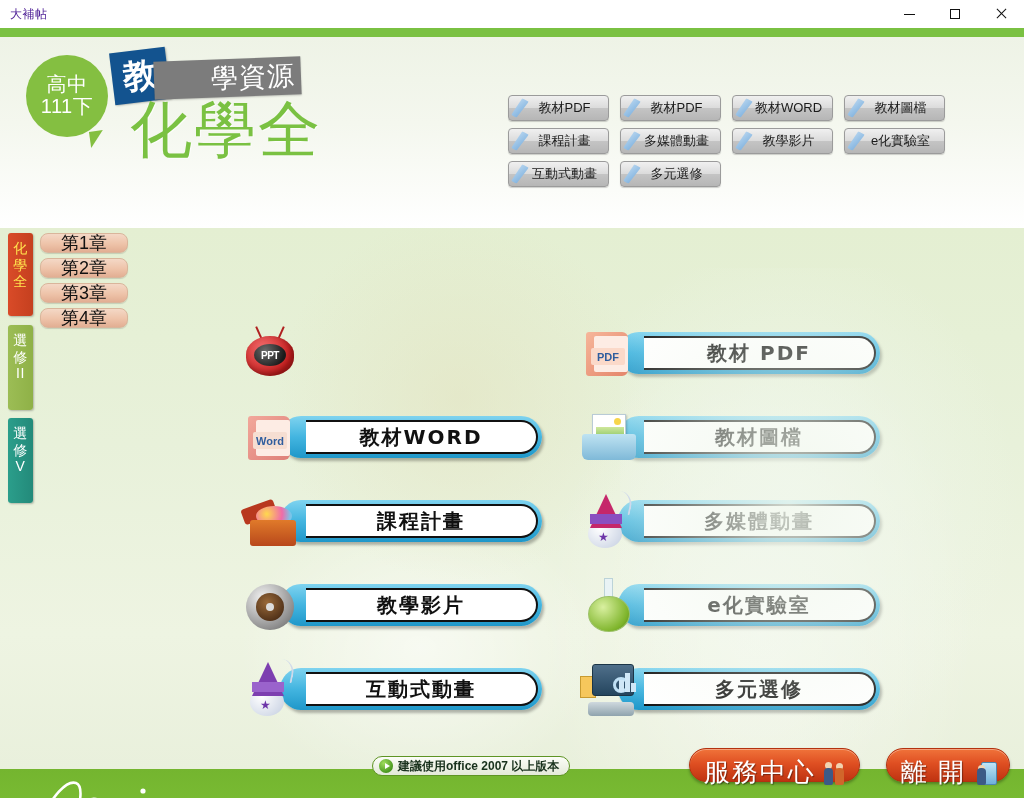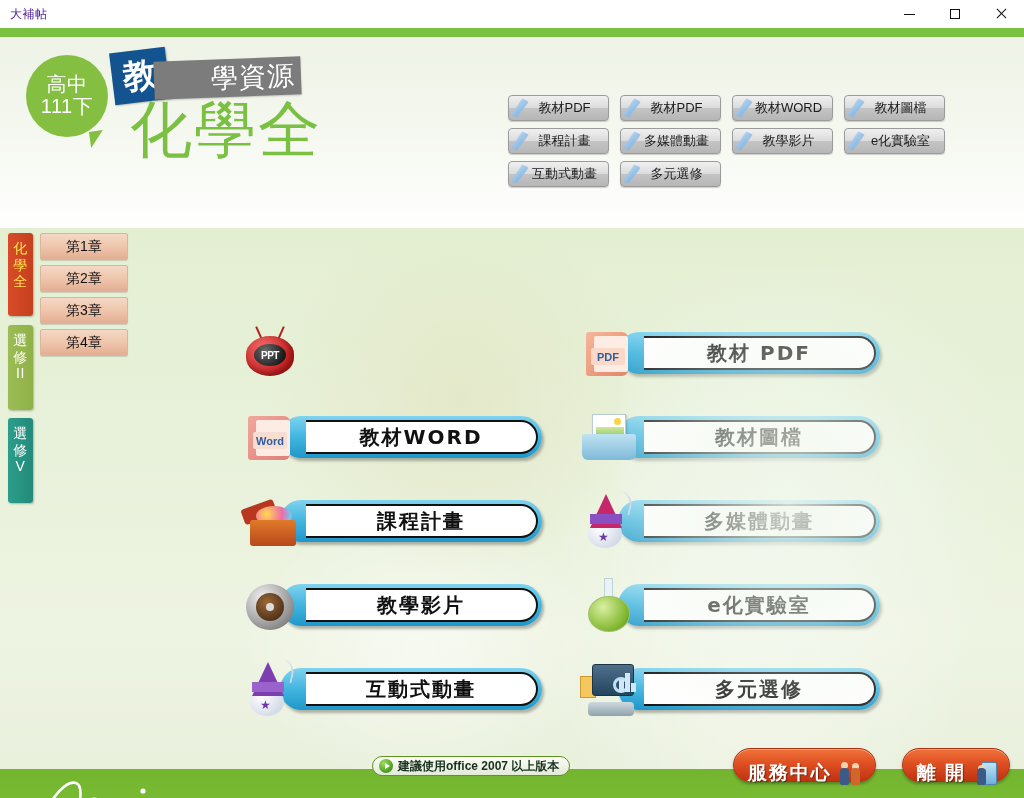--- a/index.html
+++ b/index.html
@@ -128,25 +128,25 @@
     box-shadow: 1px 1px 2px rgba(0,0,0,.25);
     position:absolute;
   }
   .vtab span { display:block; }
   #tab-chem  { background: linear-gradient(to right,#d94b28,#c5401f); color:#ffe14d; left:0; top:0;  height: 83px; }
   #tab-sel2  { background: linear-gradient(to right,#9cbd55,#8fb147); color:#ffffff; left:0; top:92px;  height: 85px; }
   #tab-sel5  { background: linear-gradient(to right,#2b9e8b,#238a7a); color:#ffffff; left:0; top:185px; height: 85px; }
 
   #chapters { position:absolute; left: 32px; top: 0; width: 88px; }
   .chapbtn {
-    height: 27px; margin-bottom: 5px; border-radius: 2px;
+    height: 20px; margin-bottom: 5px; border-radius: 8px;
     background: linear-gradient(to bottom,#f4d8c6 0%, #eec3a9 55%, #e2ae93 100%);
     border: 1px solid #d9b59b;
     display:flex; align-items:center; justify-content:center;
-    font-size: 14px; color:#111;
+    font-size: 18px; color:#111;
     box-shadow: 0 1px 1px rgba(0,0,0,.14);
   }
 
   
   #menu {
     position:absolute; left: 240px; top: 92px; width: 640px;
     display: grid; grid-template-columns: 1fr 1fr; column-gap: 36px; row-gap: 18px;
   }
   .mitem { position: relative; height: 66px; display:flex; align-items:center; }
   .micon { width: 62px; height: 62px; position:relative; z-index: 3; flex: 0 0 62px; }
@@ -253,21 +253,21 @@
   .playdot:after { content:""; border-left: 5px solid #fff; border-top: 3.5px solid transparent;
     border-bottom: 3.5px solid transparent; margin-left: 2px; }
 
   #footbtns { position:absolute; right: 14px; top: 748px; display:flex; gap: 26px; }
   .fbtn {
     height: 34px; border-radius: 17px; padding: 15px 10px 0 14px;
     background: linear-gradient(to bottom,#f0733a 0%, #df4f22 45%, #bf3311 100%);
     border: 1px solid #b33210;
     box-shadow: 0 2px 3px rgba(0,0,0,.3), inset 0 1px 0 rgba(255,255,255,.35);
     display:flex; align-items:center; gap: 7px;
-    color:#fff; font-size: 19px; letter-spacing: 2px; font-weight: 700;
+    color:#fff; font-size: 26px; letter-spacing: 2px; font-weight: 400;
     text-shadow: 1px 1px 1px rgba(0,0,0,.4);
   }
   .fico { width: 26px; height: 26px; position:relative; flex:0 0 26px; }
   .fico .person { position:absolute; bottom:1px; width:9px; height:17px; border-radius:4px 4px 2px 2px; }
   .fico .head { position:absolute; width:7px; height:7px; border-radius:50%; background:#f2d3b0; }
   .fico .house { position:absolute; right:0; bottom:2px; width:17px; height:13px; background:#fff;
        border:1px solid #2d8a3a; }
   .fico .roof { position:absolute; right:0; bottom:13px; width:0; height:0;
        border-left: 9px solid transparent; border-right: 9px solid transparent; border-bottom: 9px solid #3aa64a; }
   .fico .door { position:absolute; right:7px; bottom:2px; width:6px; height:8px; background:#7fd088; }

